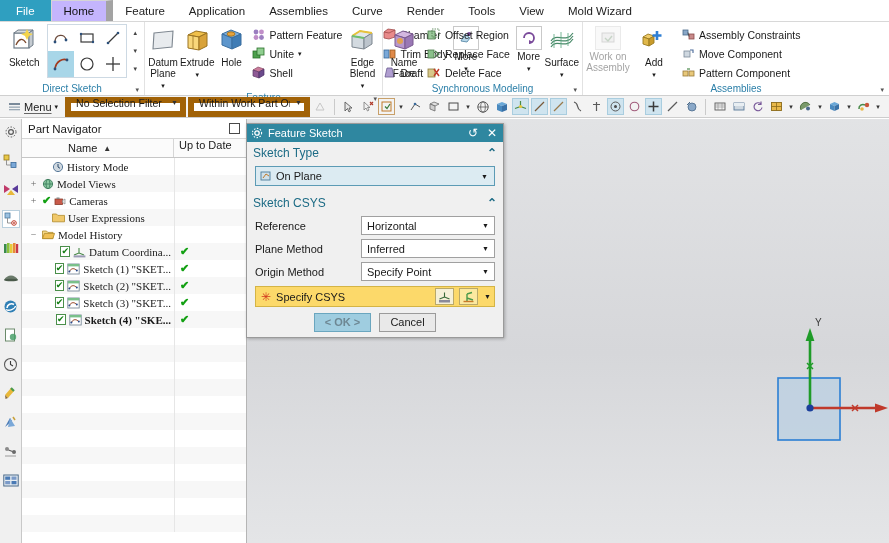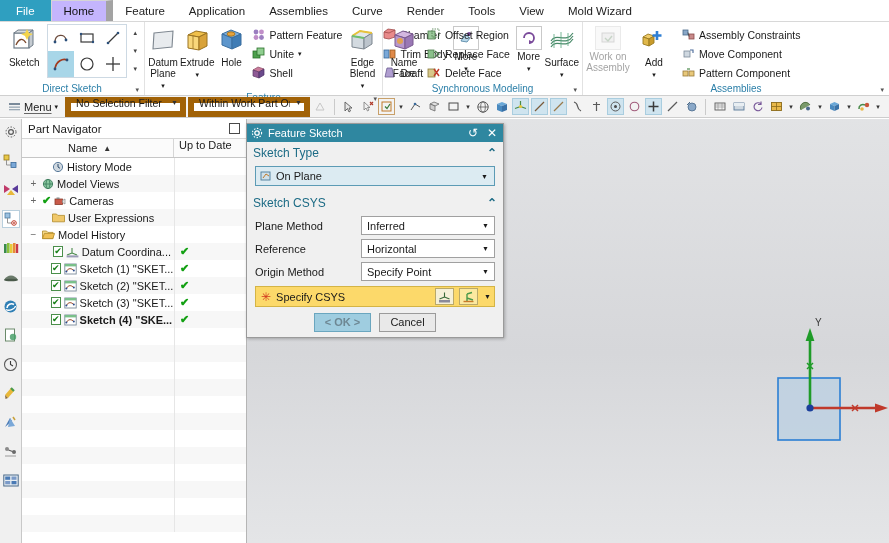--- a/index.html
+++ b/index.html
@@ -54,21 +54,21 @@
   .resbar { width:22px; background:#f0f0f0; border-right:1px solid #c8c8c8; display:flex; flex-direction:column; align-items:center; padding-top:4px; gap:11px; }
   .resbar .ri { width:18px; height:18px; display:flex; align-items:center; justify-content:center; }
   .resbar .ri.sel { background:#ffffff; border:1px solid #b9cfdd; }
   
   .pnav { width:225px; background:#ffffff; border-right:1px solid #b5b5b5; display:flex; flex-direction:column; }
   .pnav-title { height:20px; display:flex; align-items:center; padding:0 6px; font-size:11.5px; border-bottom:1px solid #d7d7d7; }
   .pnav-title .sq { margin-left:auto; width:11px; height:11px; border:1.5px solid #4a4a4a; }
   .pnav-head { height:19px; display:flex; border-bottom:1px solid #c6c6c6; background:#fbfbfb; font-size:11px; }
   .pnav-head .c1 { flex:1; display:flex; align-items:center; padding-left:8px; gap:6px; border-right:1px solid #d6d6d6;margin-left:38px; }
   .pnav-head .c2 { width:72px; display:flex; align-items:flex-start; padding-left:5px; }
-  .pnav-body { flex:1; overflow:hidden; position:relative; }
+  .pnav-body { flex:1; overflow:hidden; position:relative;font-family:Liberation Serif, serif; }
   .trow { height:17px; display:flex; align-items:center; font-size:11px; position:relative; }
   .trow .namecell { flex:1; display:flex; align-items:center; gap:3px; overflow:hidden; white-space:nowrap; padding-right:3px; }
   .trow .upcell { width:72px; border-left:1px solid #e6e6e6; height:100%; display:flex; align-items:center; padding-left:5px; }
   .trow.alt { background:#f7f7f7; }
   .trow.bold .lab { font-weight:bold; }
   .twist { width:11px; text-align:center; font-size:10px; color:#666; }
   .chk { width:11px; height:11px; border:1px solid #4a8f4a; background:#fff; display:inline-flex; align-items:center; justify-content:center; font-size:9px; color:#157f15; line-height:1; }
   .ok { color:#13a013; font-size:11px; font-weight:bold; }
   
   .viewport { flex:1; background:linear-gradient(#e2e3e5,#d6d7da 55%,#e4e5e7); position:relative; }
@@ -1004,30 +1004,30 @@
       </span>
       <span>On Plane</span>
       <span class="ar">▼</span>
     </div>
     <div class="sect">
       <span>Sketch CSYS</span>
       <span class="chev">⌃</span>
     </div>
     <div id="dlg-fields">
         <div class="dlgrow">
+          <span class="lab">Reference</span>
+          <span class="dcombo">
+            <span>Horizontal</span>
+            <span class="ar">▼</span>
+          </span>
+        </div>
+        <div class="dlgrow">
           <span class="lab">Plane Method</span>
           <span class="dcombo">
             <span>Inferred</span>
-            <span class="ar">▼</span>
-          </span>
-        </div>
-        <div class="dlgrow">
-          <span class="lab">Reference</span>
-          <span class="dcombo">
-            <span>Horizontal</span>
             <span class="ar">▼</span>
           </span>
         </div>
         <div class="dlgrow">
           <span class="lab">Origin Method</span>
           <span class="dcombo">
             <span>Specify Point</span>
             <span class="ar">▼</span>
           </span>
         </div>

